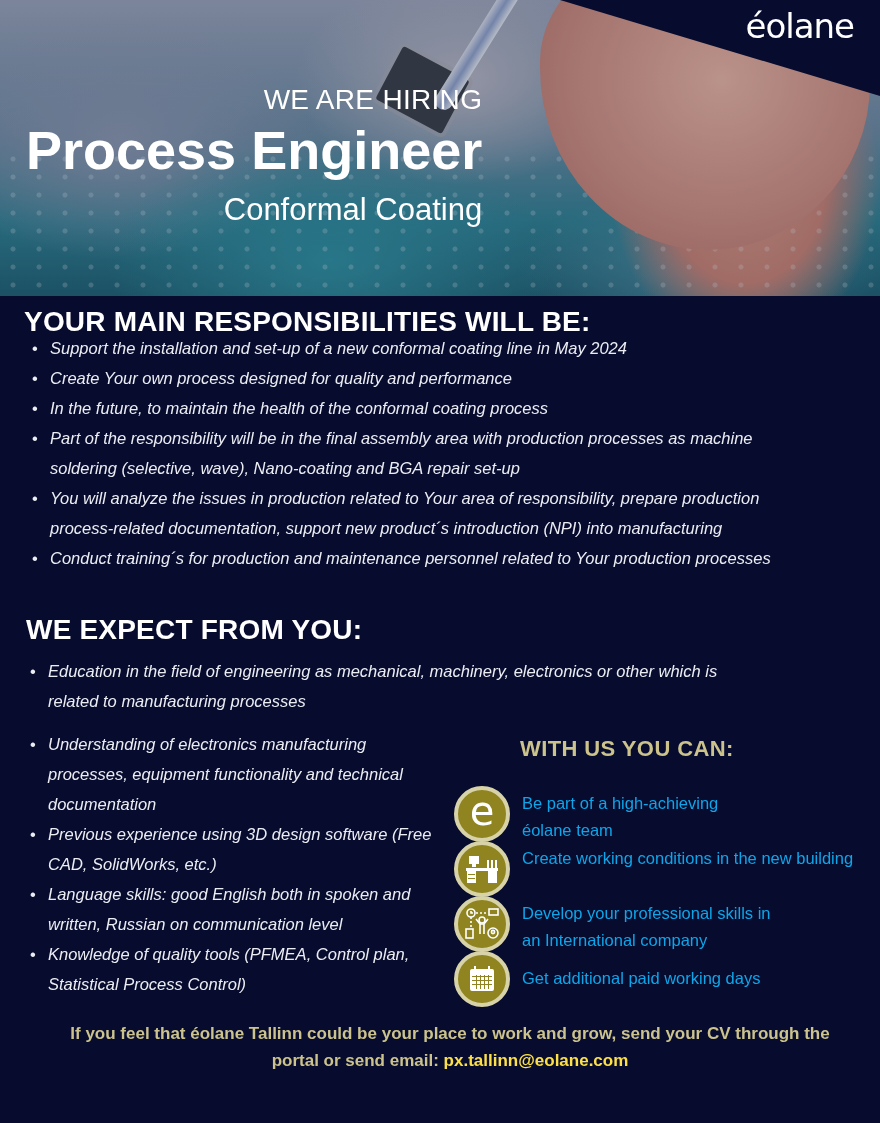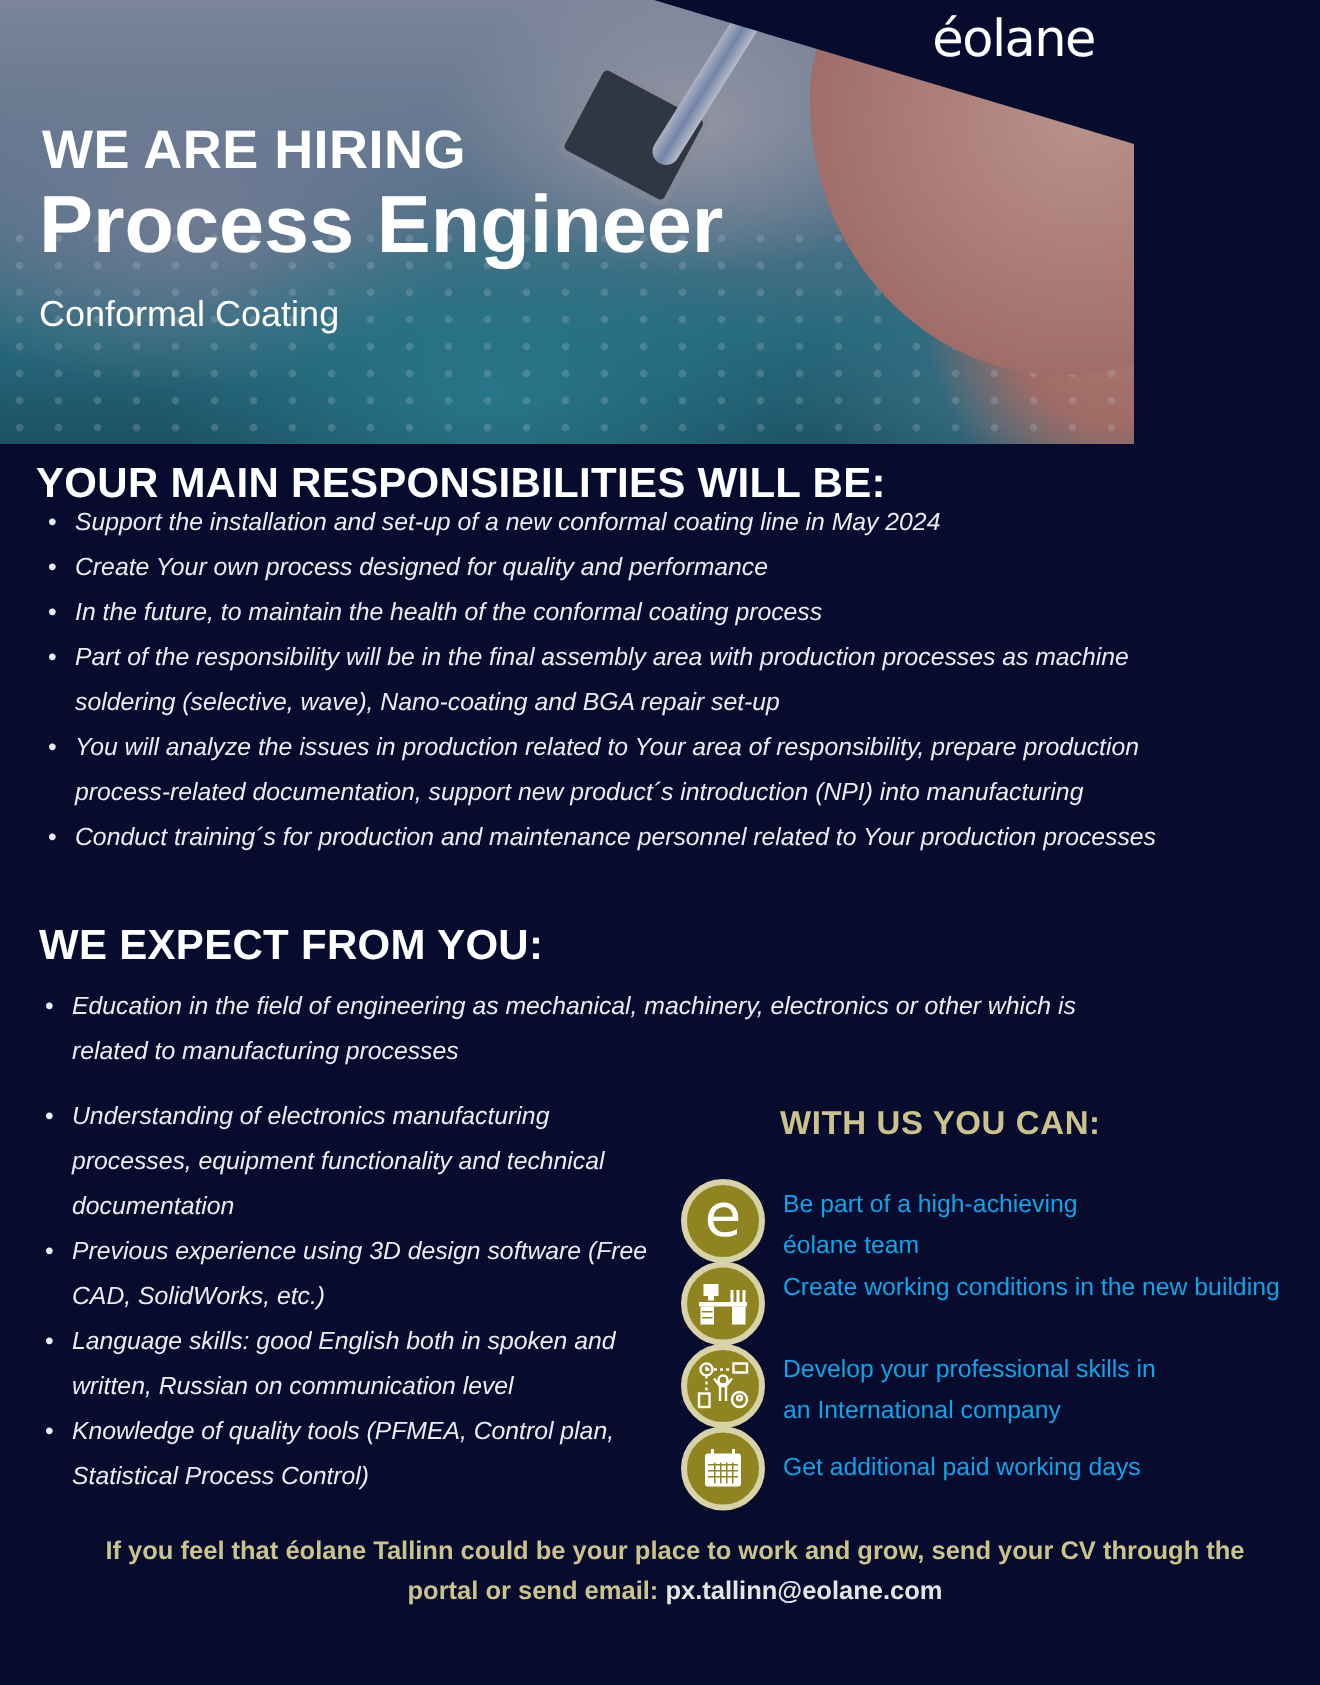--- a/index.html
+++ b/index.html
@@ -1,28 +1,29 @@
 <!DOCTYPE html>
 <html><head>
   <meta charset="utf-8">
   <style>
     * { box-sizing: border-box; margin: 0; padding: 0; }
     html, body { width: 880px; height: 1123px; background: #070c2f; overflow: hidden; }
     body { font-family: "Liberation Sans", "DejaVu Sans", sans-serif; color: #ffffff; position: relative; }
 
     
     .hero {
-      position: absolute; left: 0; top: 0; width: 756px; height: 296px; overflow: hidden;
+      position: absolute; left: 0; top: 0; width: 880px; height: 296px; overflow: hidden;
       background:
         radial-gradient(ellipse 180px 230px at 745px 180px, #d89a86 0%, #c98172 45%, rgba(190,120,110,0.0) 75%),
         radial-gradient(ellipse 260px 120px at 700px 270px, rgba(90,150,170,0.7) 0%, rgba(90,150,170,0) 70%),
         radial-gradient(ellipse 300px 160px at 330px 260px, #2f8f9f 0%, rgba(47,143,159,0) 75%),
         radial-gradient(ellipse 260px 160px at 120px 140px, #8b96ad 0%, rgba(139,150,173,0) 75%),
         radial-gradient(ellipse 220px 140px at 460px 80px, #b9b6c2 0%, rgba(185,182,194,0) 75%),
         linear-gradient(180deg, #9aa1b6 0%, #6c8aa0 45%, #2f7f90 75%, #1f5f70 100%);
+      text-align: right;
     }
     .hero .pcb-dots {
       position: absolute; left: 0; top: 150px; width: 880px; height: 146px;
       background-image: radial-gradient(circle, rgba(230,240,245,0.55) 2px, transparent 3px);
       background-size: 26px 18px; opacity: 0.45;
     }
     .hero .chip {
       position: absolute; left: 385px; top: 60px; width: 75px; height: 60px;
       background: #3a3d46; transform: rotate(28deg); border-radius: 3px;
       box-shadow: 0 0 0 4px rgba(170,170,175,0.5);
@@ -43,25 +44,25 @@
       background: #070c2f; clip-path: polygon(0 0, 100% 0, 100% 100%);
     }
     .logo {
       position: absolute; right: 26px; top: 6px;
       font-family: "DejaVu Sans", sans-serif; font-size: 34px; letter-spacing: -1px;
       color: #ffffff; font-weight: 400;
     }
     .logo .acc { color: #c9c000; }
     .hero-text { position: absolute; left: 26px; top: 80px; }
     .hiring {
-      font-size: 36px; font-weight: 700; color: #ffffff; letter-spacing: 0.3px;
+      font-size: 28px; font-weight: 400; color: #ffffff; letter-spacing: 0.3px;
       margin-left: 2px; line-height: 40px;
     }
     .job-title { font-size: 54px; font-weight: 700; line-height: 60px; color: #ffffff; margin-top: 0; }
-    .job-sub { font-size: 24px; font-weight: 400; color: #ffffff; line-height: 40px; margin-top: 10px; }
+    .job-sub { font-size: 31px; font-weight: 400; color: #ffffff; line-height: 40px; margin-top: 10px; }
 
     
     .section-title {
       position: absolute; font-weight: 700; font-size: 28px; color: #ffffff; letter-spacing: 0.2px;
     }
     ul.list { position: absolute; list-style: none; }
     ul.list li {
       position: relative; font-style: italic; font-size: 16.5px; color: #ecedf3;
       line-height: 30px; padding-left: 24px;
     }
@@ -87,21 +88,21 @@
     }
     .badge .e { font-family: "DejaVu Sans", sans-serif; font-size: 40px; line-height: 40px; margin-top: -6px; }
     .benefit-text {
       position: absolute; left: 68px; top: 4px; font-size: 16.5px; line-height: 27px; color: #0ea5e9; width: 340px;
     }
 
     .cta {
       position: absolute; left: 60px; top: 1020px; width: 780px; text-align: center;
       font-weight: 700; font-size: 17px; line-height: 27px; color: #cbc28c;
     }
-    .cta .email { color: #e5e5e5; }
+    .cta .email { color: #fde047; }
   </style>
 </head>
 <body>
 
 <div class="hero">
   <div class="pcb-dots"></div>
   <div class="chip"></div>
   <div class="probe"></div>
   <div class="finger"></div>
   <div class="shade"></div>

